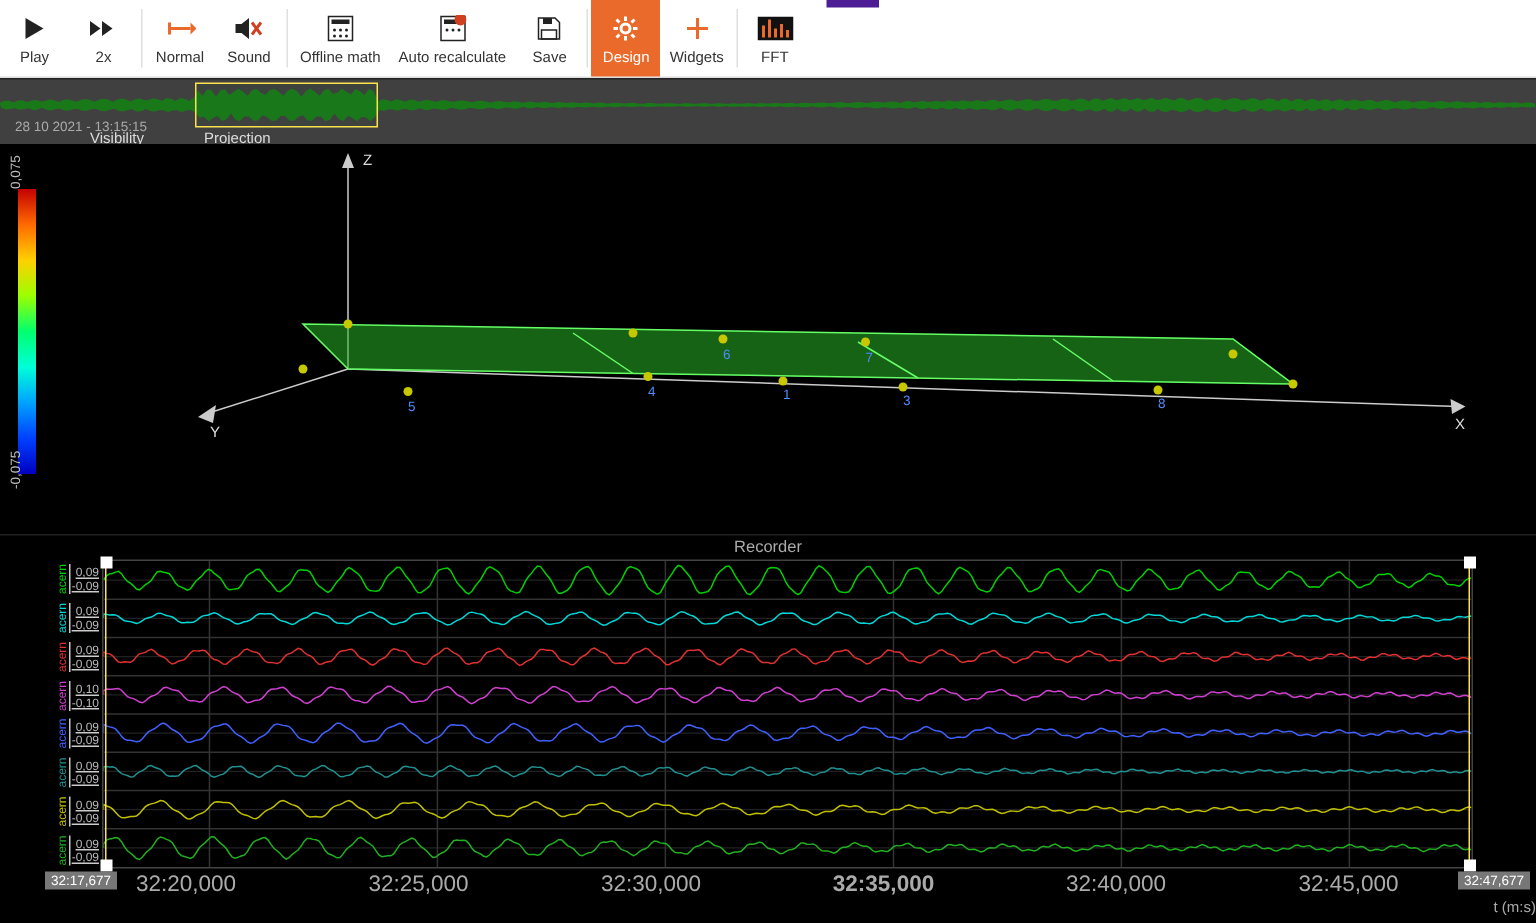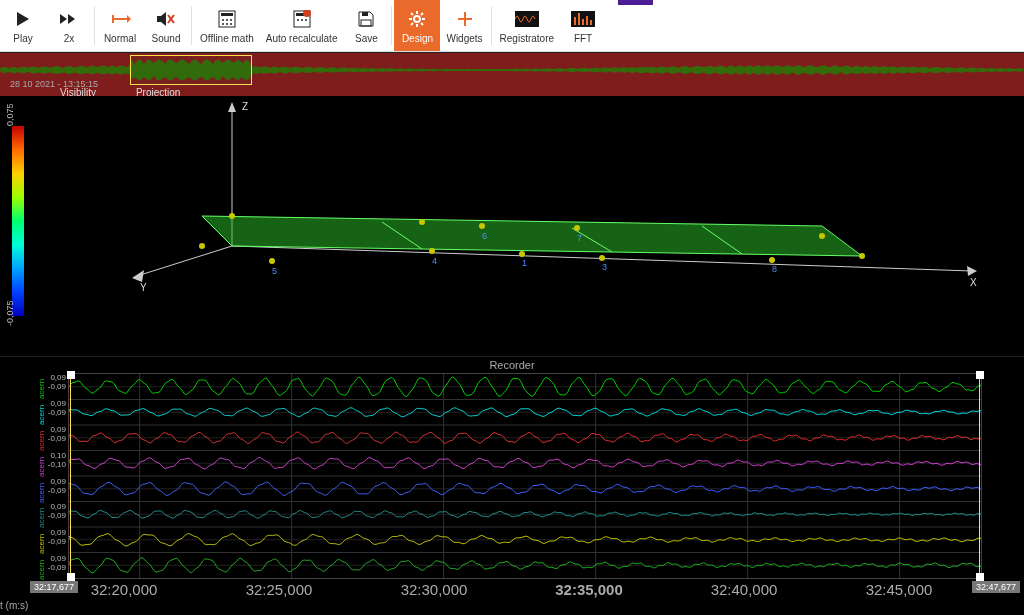--- a/index.html
+++ b/index.html
@@ -46,21 +46,21 @@
     white-space: nowrap;
   }
   .tb-sep {
     width: 1px; background: #e0e0e0; margin: 6px 2px;
   }
 
   
   .tl {
     position: relative;
     height: 44px;
-    background: #7f1d1d;
+    background: #404040;
     border-top: 1px solid #222;
   }
   .tl-wave {
     position: absolute; left: 0; right: 0; top: 4px; height: 26px;
   }
   .tl-sel {
     position: absolute;
     top: 2px; height: 30px;
     left: 130px; width: 122px;
     border: 1px solid #ffe24d;
@@ -128,43 +128,44 @@
   }
   .rec-area svg { width: 100%; height: 100%; display: block; }
 
   .rec-yaxis {
     position: absolute;
     left: 0; top: 16px; bottom: 34px; width: 68px;
     font-size: 8px;
   }
   .rec-yrow {
     position: absolute; left: 0; right: 2px;
-    display: flex; justify-content: flex-end;
+    display: flex; align-items: center; justify-content: flex-end;
     gap: 2px;
+    text-decoration: underline;
   }
   .rec-yname {
     writing-mode: vertical-rl;
     transform: rotate(180deg);
     font-size: 8px;
     line-height: 1;
   }
   .rec-yticks {
     display: flex; flex-direction: column;
     font-size: 8px; color: #bbb; line-height: 9px; text-align: right;
   }
 
   .rec-xaxis {
     position: absolute; left: 52px; right: 42px; bottom: 18px; height: 14px;
     color: #aaa; font-size: 15px;
   }
   .rec-xtick {
     position: absolute; top: 0; transform: translateX(-50%);
   }
   .rec-xlbl {
-    position: absolute; left: 0; right: 0; bottom: 2px; text-align: left;
+    position: absolute; left: 0; right: 0; bottom: 2px; text-align: right;
     color: #aaa; font-size: 10px;
   }
   .rec-endlabel {
     position: absolute; bottom: 20px;
     background: #777; color: #fff;
     font-size: 9px; padding: 1px 4px;
   }
   .rec-end-left { left: 30px; }
   .rec-end-right { right: 4px; }
 
@@ -280,29 +281,20 @@
   <div class="tb-btn">
     <div class="tb-icon">
       <svg width="18" height="18" viewBox="0 0 18 18">
           <line x1="9" y1="2" x2="9" y2="16" stroke="#e96a2a" stroke-width="2"></line>
           <line x1="2" y1="9" x2="16" y2="9" stroke="#e96a2a" stroke-width="2"></line>
         </svg>
     </div>
     <div class="tb-label">Widgets</div>
   </div>
   <div class="tb-sep"></div>
-  <div class="tb-btn">
-    <div class="tb-icon">
-      <svg width="24" height="16" viewBox="0 0 24 16">
-          <rect x="0" y="0" width="24" height="16" fill="#111"></rect>
-          <path d="M0 8 q2 -6 4 0 t4 0 t4 0 t4 0 t4 0" fill="none" stroke="#e96a2a"></path>
-        </svg>
-    </div>
-    <div class="tb-label">Registratore</div>
-  </div>
   <div class="tb-btn">
     <div class="tb-icon">
       <svg width="24" height="16" viewBox="0 0 24 16">
           <rect x="0" y="0" width="24" height="16" fill="#111"></rect>
           <rect x="3" y="6" width="2" height="8" fill="#e96a2a"></rect>
           <rect x="7" y="2" width="2" height="12" fill="#e96a2a"></rect>
           <rect x="11" y="8" width="2" height="6" fill="#e96a2a"></rect>
           <rect x="15" y="5" width="2" height="9" fill="#e96a2a"></rect>
           <rect x="19" y="9" width="2" height="5" fill="#e96a2a"></rect>
         </svg>

